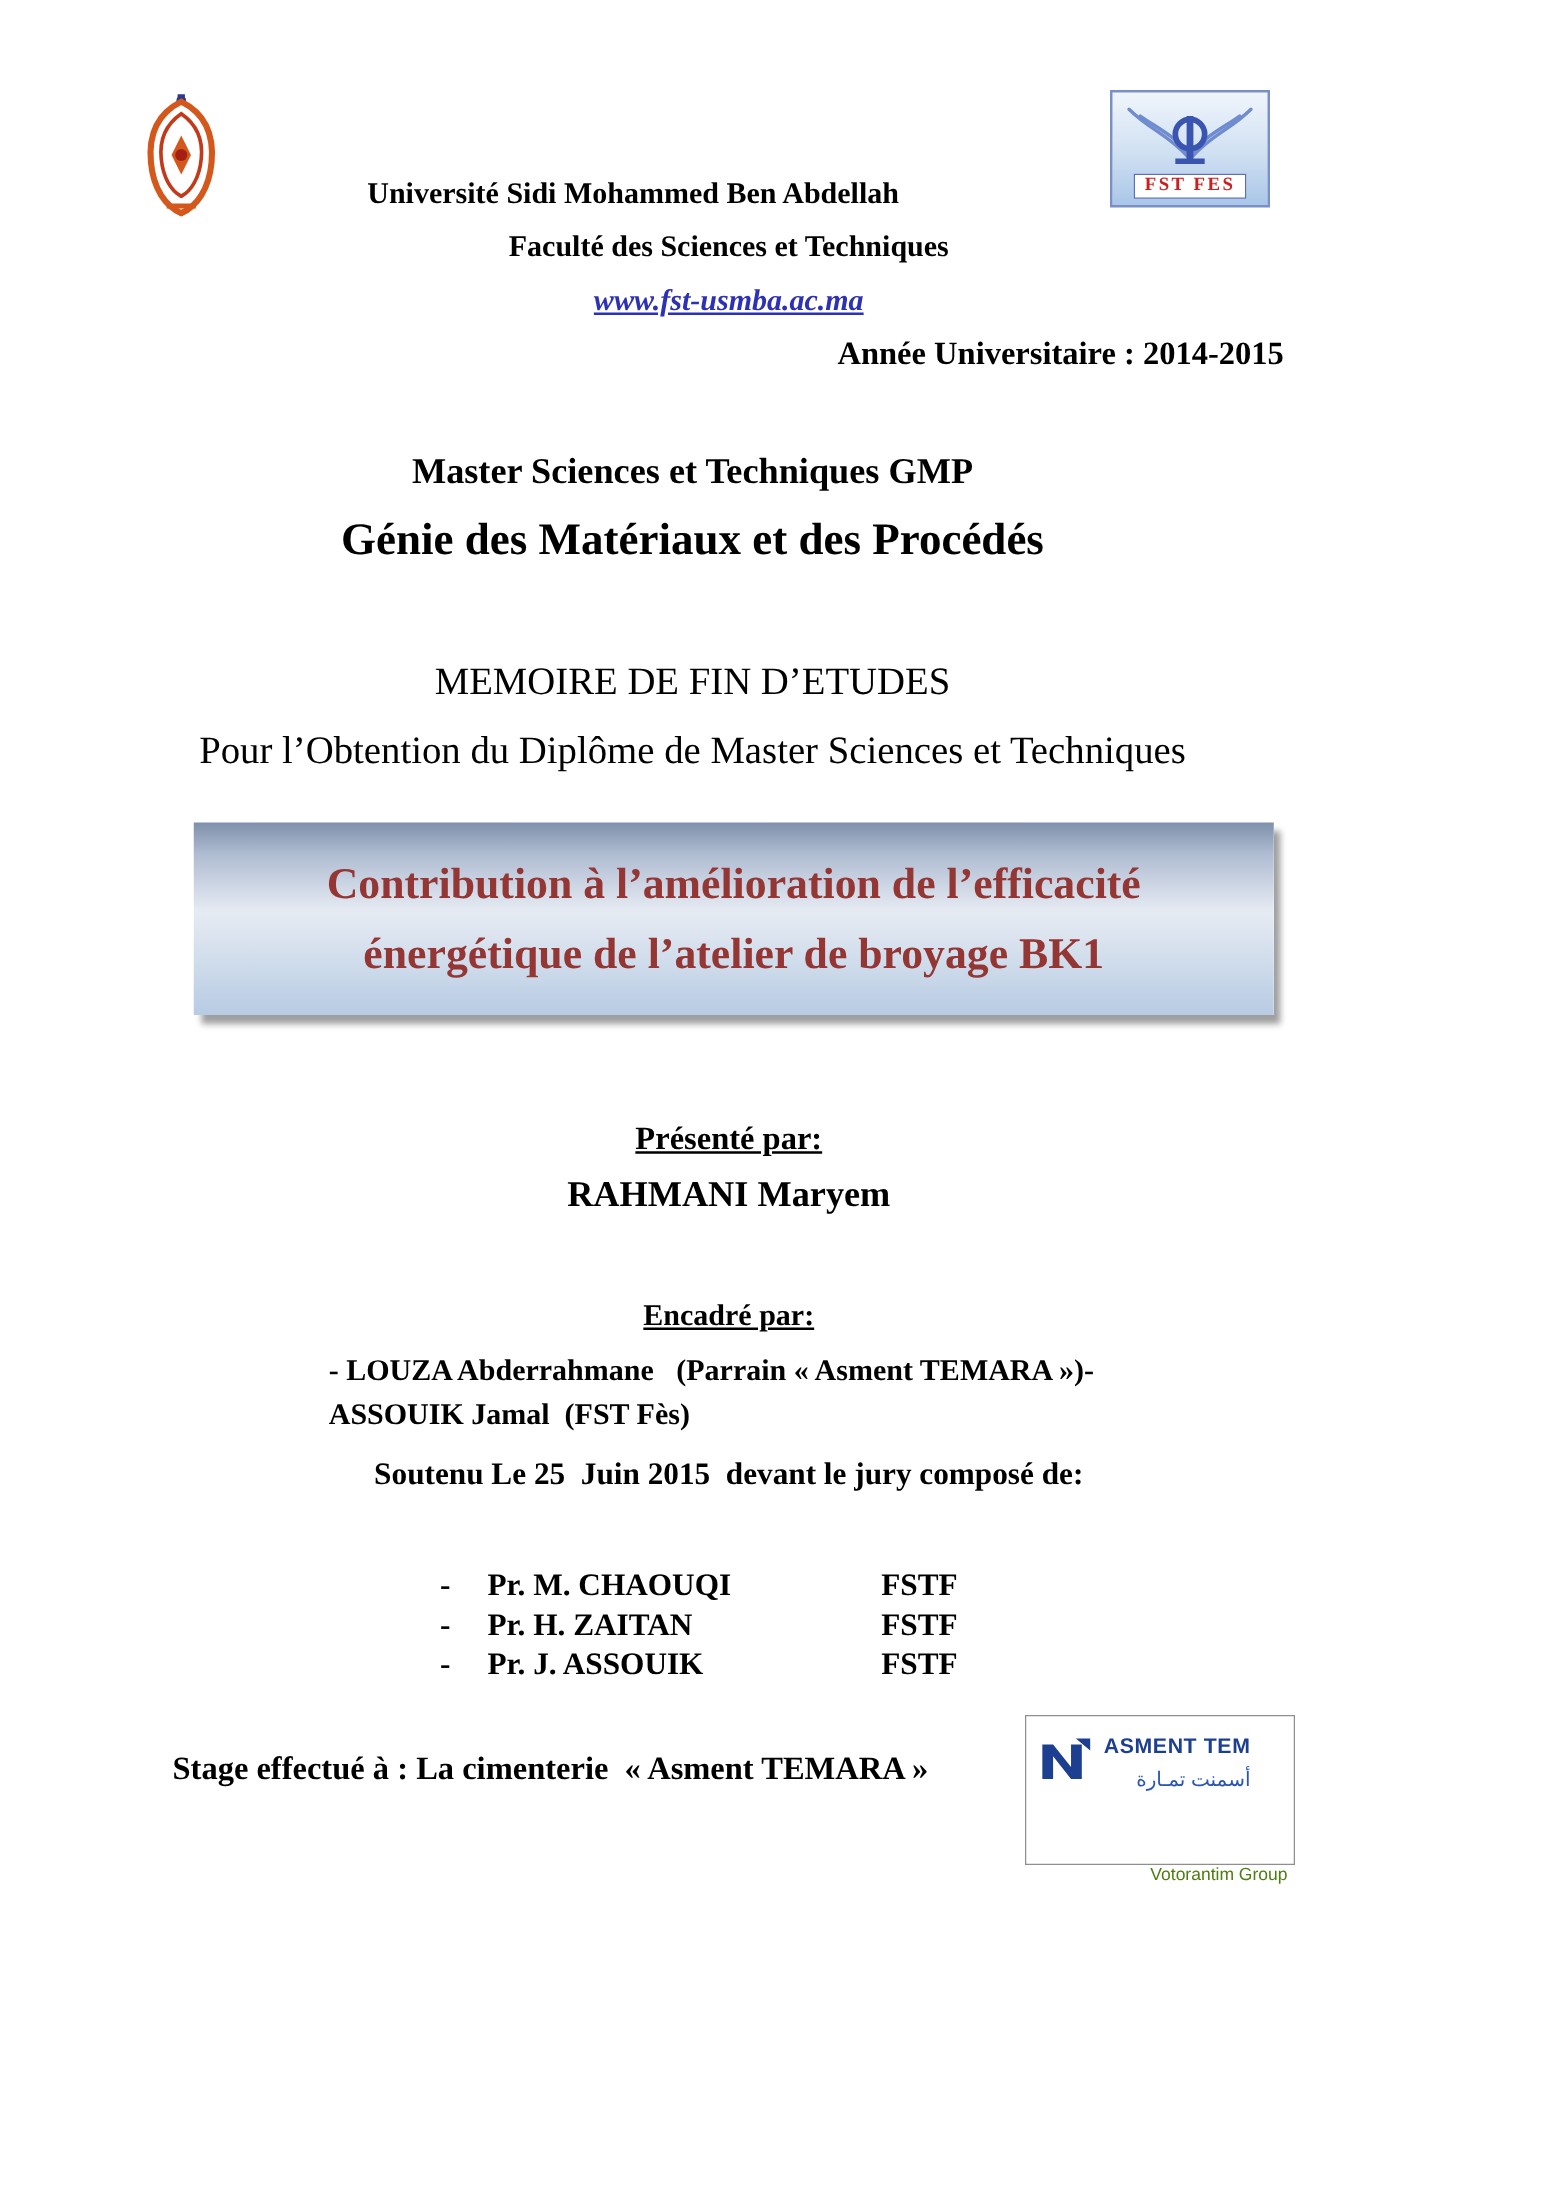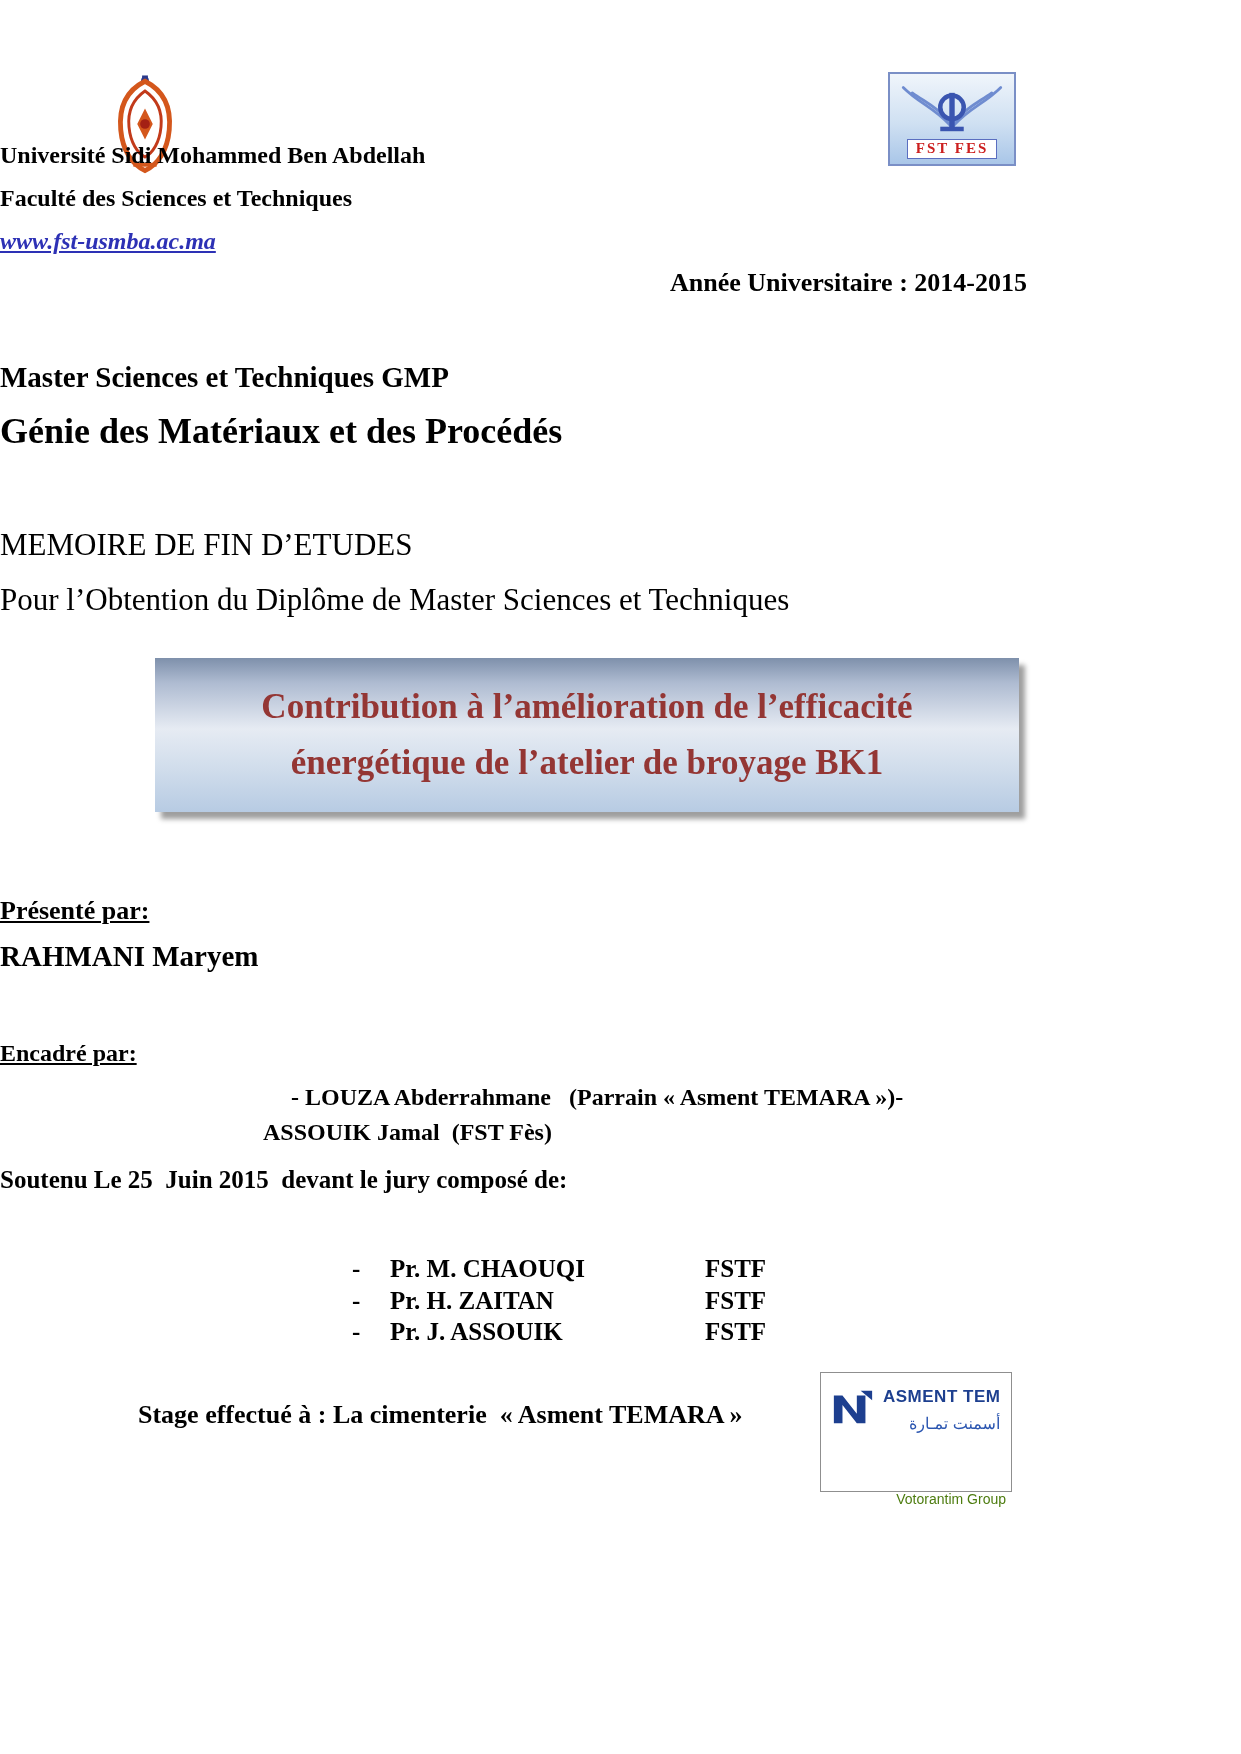--- a/index.html
+++ b/index.html
@@ -4,21 +4,21 @@
 <style>
   * { margin:0; padding:0; box-sizing:border-box; }
   html,body { background:#ffffff; }
   .page {
     position:relative; width:1241px; height:1754px; margin:0 auto;
     background:#ffffff; color:#000;
     font-family:"Liberation Serif", serif;
     overflow:hidden;
   }
   .abs { position:absolute; white-space:pre; }
-  .ctr { left:0; }
+  .ctr { left:0; text-align:center; }
   .bold { font-weight:bold; }
   .w-uni  { width:1013px; }
   .w-main { width:1166px; }
   .w-full { width:1108px; }
 
   
   .uni-logo { position:absolute; left:112px; top:74px; width:66px; height:100px; }
   .fst-logo {
     position:absolute; left:888px; top:72px; width:128px; height:94px;
     border:2px solid #7a8fc6;
@@ -49,34 +49,34 @@
     background:linear-gradient(180deg,#7e90ab 0%, #aebbd1 16%, #e6ebf3 46%, #d2deec 70%, #b7cbe3 100%);
     box-shadow:6px 7px 5px #9f9f9f;
     display:flex; flex-direction:column; justify-content:center; align-items:center; gap:16px;
   }
   .title-line { font-weight:bold; font-size:35px; color:var(--title_maroon,#943634); white-space:pre; }
 
   
   .pres-label { top:896px;  font-size:26px; text-decoration:underline; }
   .pres-name  { top:940px;  font-size:29px; }
   .enc-label  { top:1040px; font-size:24px; text-decoration:underline; }
-  .enc-1 { left:263px; top:1084px; font-size:24px;margin-left:28px; }
+  .enc-1 { left:263px; top:1084px; font-size:24px; }
   .enc-2 { left:263px; top:1119px; font-size:24px; }
   .soutenu { top:1166px; font-size:25px; }
 
   
   .jury-row { position:absolute; left:352px; display:flex; font-weight:bold; font-size:25px; white-space:pre; }
   .jury-dash { width:38px; }
   .jury-name { width:315px; }
 
   .stage { left:138px; top:1400px; font-size:26px; }
 
   
   .asment-box {
-    position:absolute; left:820px; top:1372px; width:192px; height:120px;
+    position:absolute; left:820px; top:1372px; width:216px; height:120px;
     border:1px solid #8f8f8f; background:#fff;
     font-family:"Liberation Sans", sans-serif;
   }
   .asment-row { display:flex; align-items:flex-start; gap:8px; padding:14px 4px 0 10px; }
   .asment-mark { width:44px; height:40px; flex:0 0 auto; }
   .asment-name { font-weight:bold; font-size:17px; letter-spacing:0.5px; color:var(--asment_blue,#1d3f8f); white-space:nowrap; }
   .asment-arabic { margin-top:7px; font-size:16px; color:#2a55b0; direction:rtl; text-align:right; }
   .asment-group { position:absolute; right:5px; bottom:-16px; font-size:14px; color:#4d7c0f; white-space:nowrap; }
 </style>
 </head>

